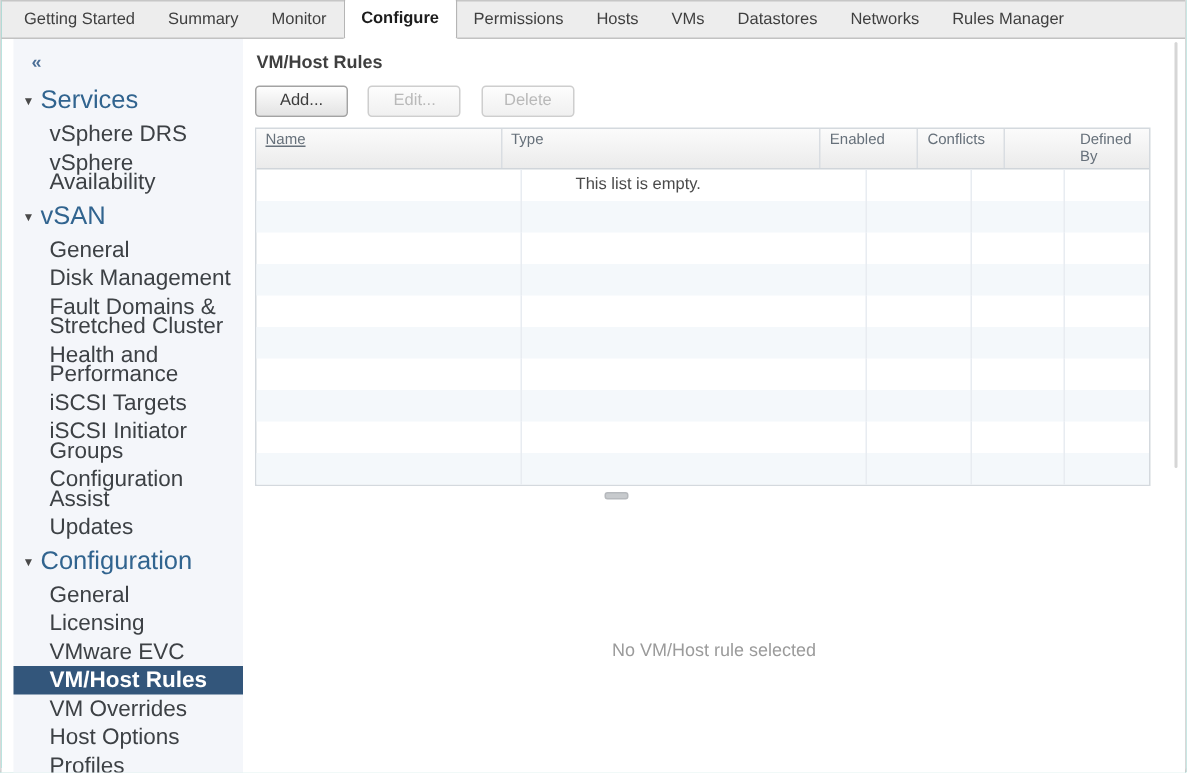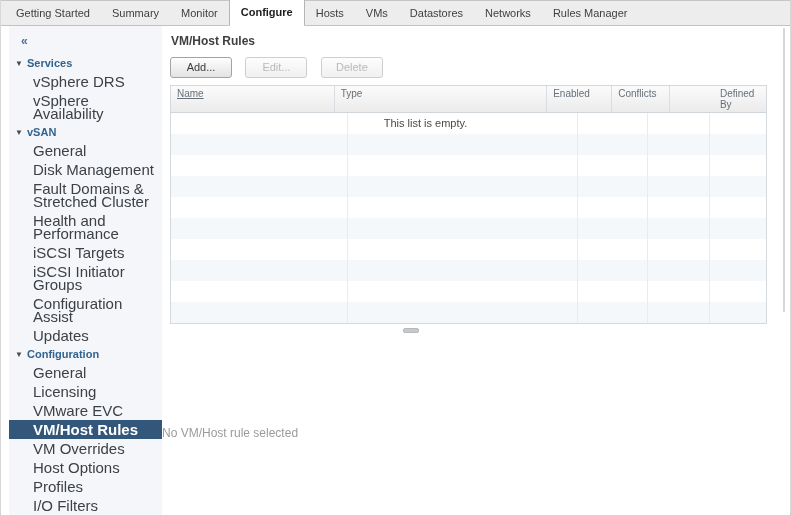--- a/index.html
+++ b/index.html
@@ -19,21 +19,21 @@
                 margin-bottom:-1px; position:relative; z-index:2; }
 
   
   .content { flex:1; display:flex; background:#fff; padding-left:8px; position:relative; }
 
   
   .sidebar { width:153px; background:#f4f6fa; padding-top:6px; flex-shrink:0; }
   .side-collapse { color:#4a6e96; font-size:12px; font-weight:bold; padding:2px 0 6px 12px; cursor:pointer; letter-spacing:-1px; }
   .section-header { display:flex; align-items:center; padding:3px 0 3px 6px; cursor:pointer; }
   .section-header .tri { font-size:8px; color:#4a4a4a; width:12px; }
-  .section-header .sec-label { font-size:11px; font-weight:bold; color:#31648f; }
+  .section-header .sec-label { font-size:17px; font-weight:normal; color:#31648f; }
   .side-item { font-size:15px; color:#3d4145; padding:3px 6px 3px 24px; line-height:13px; cursor:pointer; }
   .side-item.selected { background:#33567b; color:#ffffff; font-weight:bold; }
 
   
   .main { flex:1; background:#fff; position:relative; padding:8px 10px 0 8px; }
   .panel-title { font-size:12px; font-weight:bold; color:#3f3f3f; margin:0 0 9px 1px; }
   .toolbar { margin-bottom:7px; }
   .btn { display:inline-block; min-width:62px; text-align:center; font-size:11px; padding:3px 10px 4px;
          border:1px solid #a3a3a3; border-radius:3px; background:linear-gradient(#fefefe,#e3e3e3);
          color:#3c3c3c; cursor:pointer; margin-right:9px; }
@@ -48,36 +48,37 @@
   .trow { display:flex; height:21px; }
   .trow:nth-child(even) { background:#f4f8fb; }
   .td { border-right:1px solid #e8ecf1; height:100%; }
   .td:last-child { border-right:none; }
   .empty-msg { position:absolute; top:0; left:0; right:86px; height:21px; line-height:21px;
                text-align:center; font-size:11px; color:#4a4a4a; }
 
   .splitter-handle { width:16px; height:5px; background:#c7cacd; border:1px solid #b6b9bd; border-radius:2px;
                      margin:4px 0 0 233px; cursor:row-resize; }
 
-  .detail-placeholder { position:absolute; top:400px; left:0; width:100%; text-align:left;
+  .detail-placeholder { position:absolute; top:400px; left:0; width:100%; text-align:center;
                         font-size:12px; color:#9b9b9b; }
 
   .vscroll { position:absolute; right:5px; top:2px; width:2px; height:284px; background:#d6d6d6; border-radius:1px; cursor:pointer; }
 </style>
 </head>
 <body>
 
 <div class="window">
   <div class="topstrip"></div>
 
   <div class="tabbar">
     <div class="tab">Getting Started</div>
     <div class="tab">Summary</div>
     <div class="tab">Monitor</div>
     <div class="tab active">Configure</div>
+    <div class="tab">Permissions</div>
     <div class="tab">Hosts</div>
     <div class="tab">VMs</div>
     <div class="tab">Datastores</div>
     <div class="tab">Networks</div>
     <div class="tab">Rules Manager</div>
   </div>
 
   <div class="content">
 
     <div class="sidebar">

